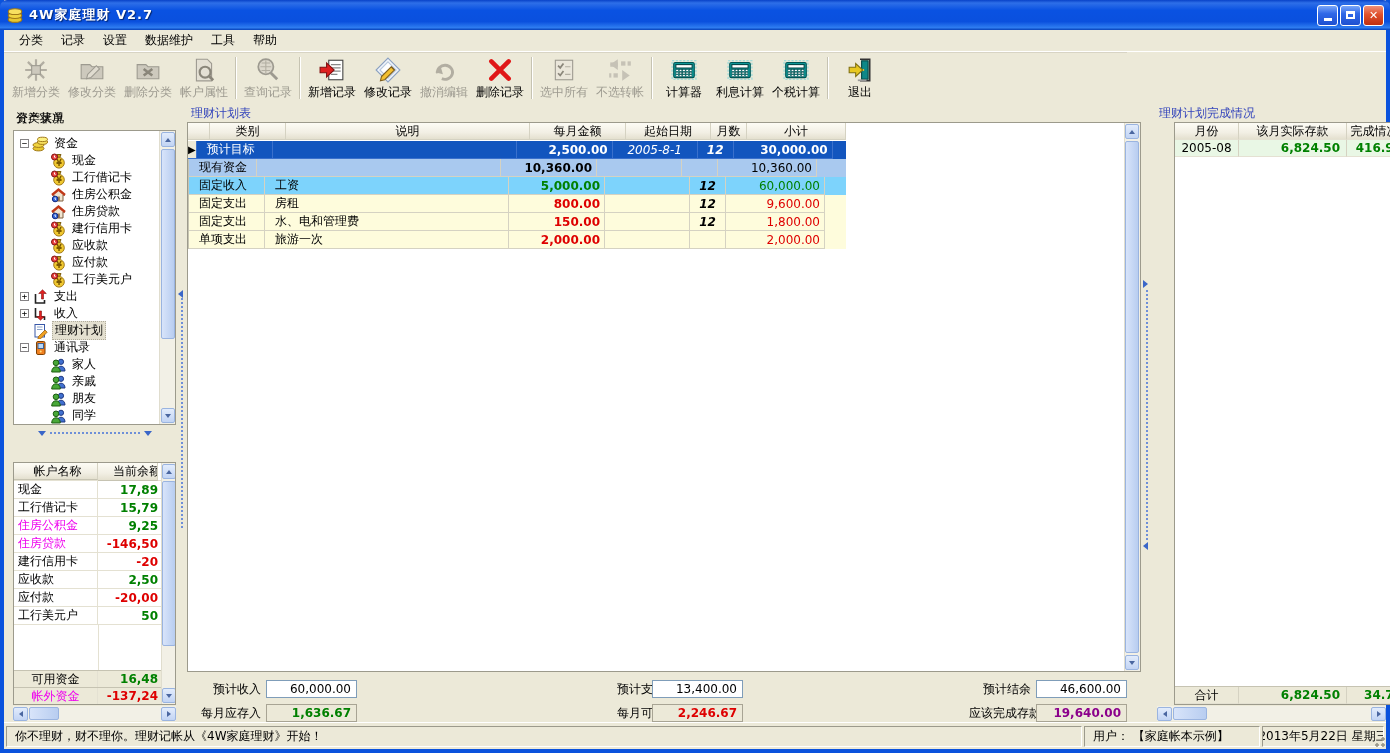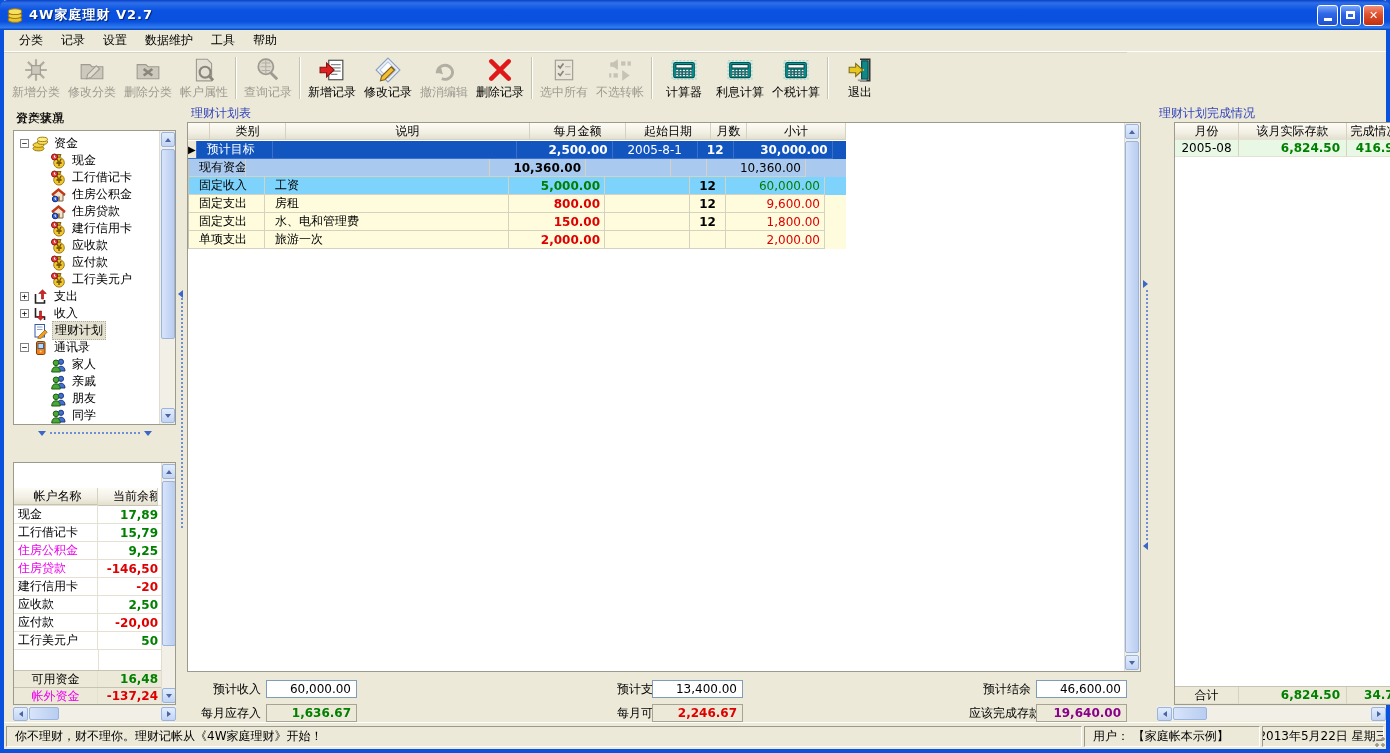--- a/index.html
+++ b/index.html
@@ -62,21 +62,21 @@
 
   
   .hsplit { position:absolute; left:7px; top:326px; width:163px; height:10px; display:flex; align-items:center; justify-content:center; }
   .hsplit .dots { width:90px; border-top:2px dotted #6E8FD8; margin:0 4px; }
   .tri-down { width:0; height:0; border-left:4px solid transparent; border-right:4px solid transparent; border-top:5px solid #3A66C8; }
   .tri-left { width:0; height:0; border-top:4px solid transparent; border-bottom:4px solid transparent; border-right:5px solid #3A66C8; }
   .tri-right { width:0; height:0; border-top:4px solid transparent; border-bottom:4px solid transparent; border-left:5px solid #3A66C8; }
 
   .assets-label { position:absolute; left:10px; top:341px; }
   .assets-box { left:7px; top:360px; width:163px; height:243px; display:flex; }
-  .assets-body { width:147px; display:flex; flex-direction:column;margin-top:25px; }
+  .assets-body { width:147px; display:flex; flex-direction:column; }
   .a-row { display:flex; height:18px; border-bottom:1px solid #E4E1D2; align-items:center; }
   .a-name { width:84px; padding-left:4px; border-right:1px solid #E4E1D2; overflow:hidden; white-space:nowrap; height:100%; display:flex; align-items:center; }
   .a-val { width:60px; text-align:right; font-weight:bold; overflow:hidden; white-space:nowrap; }
   .a-filler { flex:1; border-right:none; position:relative; }
   .a-filler::before { content:""; position:absolute; left:84px; top:0; bottom:0; border-left:1px solid #E4E1D2; }
   .a-footer .a-row { background:#ECE9D8; border-top:1px solid #C6C3B2; border-bottom:none; height:17px; }
   .a-footer .a-name { justify-content:center; padding-left:0; }
 
   
   .hdrc { background:linear-gradient(180deg,#FDFCF5 0%,#F2EFE4 60%,#E4E0CF 100%);
@@ -93,21 +93,21 @@
   .main .panel-label { position:absolute; left:4px; top:3px; }
   .plan-box { left:0; top:20px; width:954px; height:550px; }
   .plan-table { position:absolute; left:0; top:0; }
   .p-row { display:flex; height:18px; }
   .p-cell { border-right:1px solid #D5D2C2; border-bottom:1px solid #D5D2C2; overflow:hidden;
     white-space:nowrap; display:flex; align-items:center; }
   .p-head .p-cell { height:17px; }
   .marker { justify-content:center; background:#ECE9D8; border-right:1px solid #C6C3B2; border-bottom:1px solid #C6C3B2; }
   .num { justify-content:flex-end; padding-right:4px; font-weight:bold; }
   .num.plain { font-weight:normal; }
-  .ctr { justify-content:center; }
+  .ctr { justify-content:center;font-style:italic; }
   .lft { padding-left:10px; }
   .row-selected { background:#1255BE; color:#fff; }
   .row-selected .p-cell { border-right-color:#3A70CC; border-bottom-color:#3A70CC; }
   .row-blue { background:#A9C9EF; }
   .row-green { background:#7dd3fc; }
   .row-yellow { background:#FEFCDC; }
 
   
   .vscroll { position:absolute; right:0; top:0; width:16px; height:100%; background:#F2F0E6; border-left:1px solid #E0DDCE; }
   .hscrollbar { position:absolute; height:15px; background:#F2F0E6; display:flex; align-items:center; }
@@ -731,21 +731,21 @@
               </div>
               <div class="p-cell lft " style="width: 76px;">预计目标</div>
               <div class="p-cell lft " style="width: 244px;"></div>
               <div class="p-cell num c-white" style="width: 96px;">2,500.00</div>
               <div class="p-cell ctr c-white" style="width: 85px;">2005-8-1</div>
               <div class="p-cell ctr bold c-white" style="width: 36px;">12</div>
               <div class="p-cell num c-white" style="width: 99px;">30,000.00</div>
             </div>
             <div class="p-row row-blue">
               <div class="p-cell marker"></div>
-              <div class="p-cell lft " style="width: 57px;">现有资金</div>
+              <div class="p-cell lft " style="width: 68px;">现有资金</div>
               <div class="p-cell lft " style="width: 244px;"></div>
               <div class="p-cell num " style="width: 96px;">10,360.00</div>
               <div class="p-cell ctr " style="width: 85px;"></div>
               <div class="p-cell ctr bold " style="width: 36px;"></div>
               <div class="p-cell num plain " style="width: 99px;">10,360.00</div>
             </div>
             <div class="p-row row-green">
               <div class="p-cell marker"></div>
               <div class="p-cell lft " style="width: 76px;">固定收入</div>
               <div class="p-cell lft " style="width: 244px;">工资</div>

